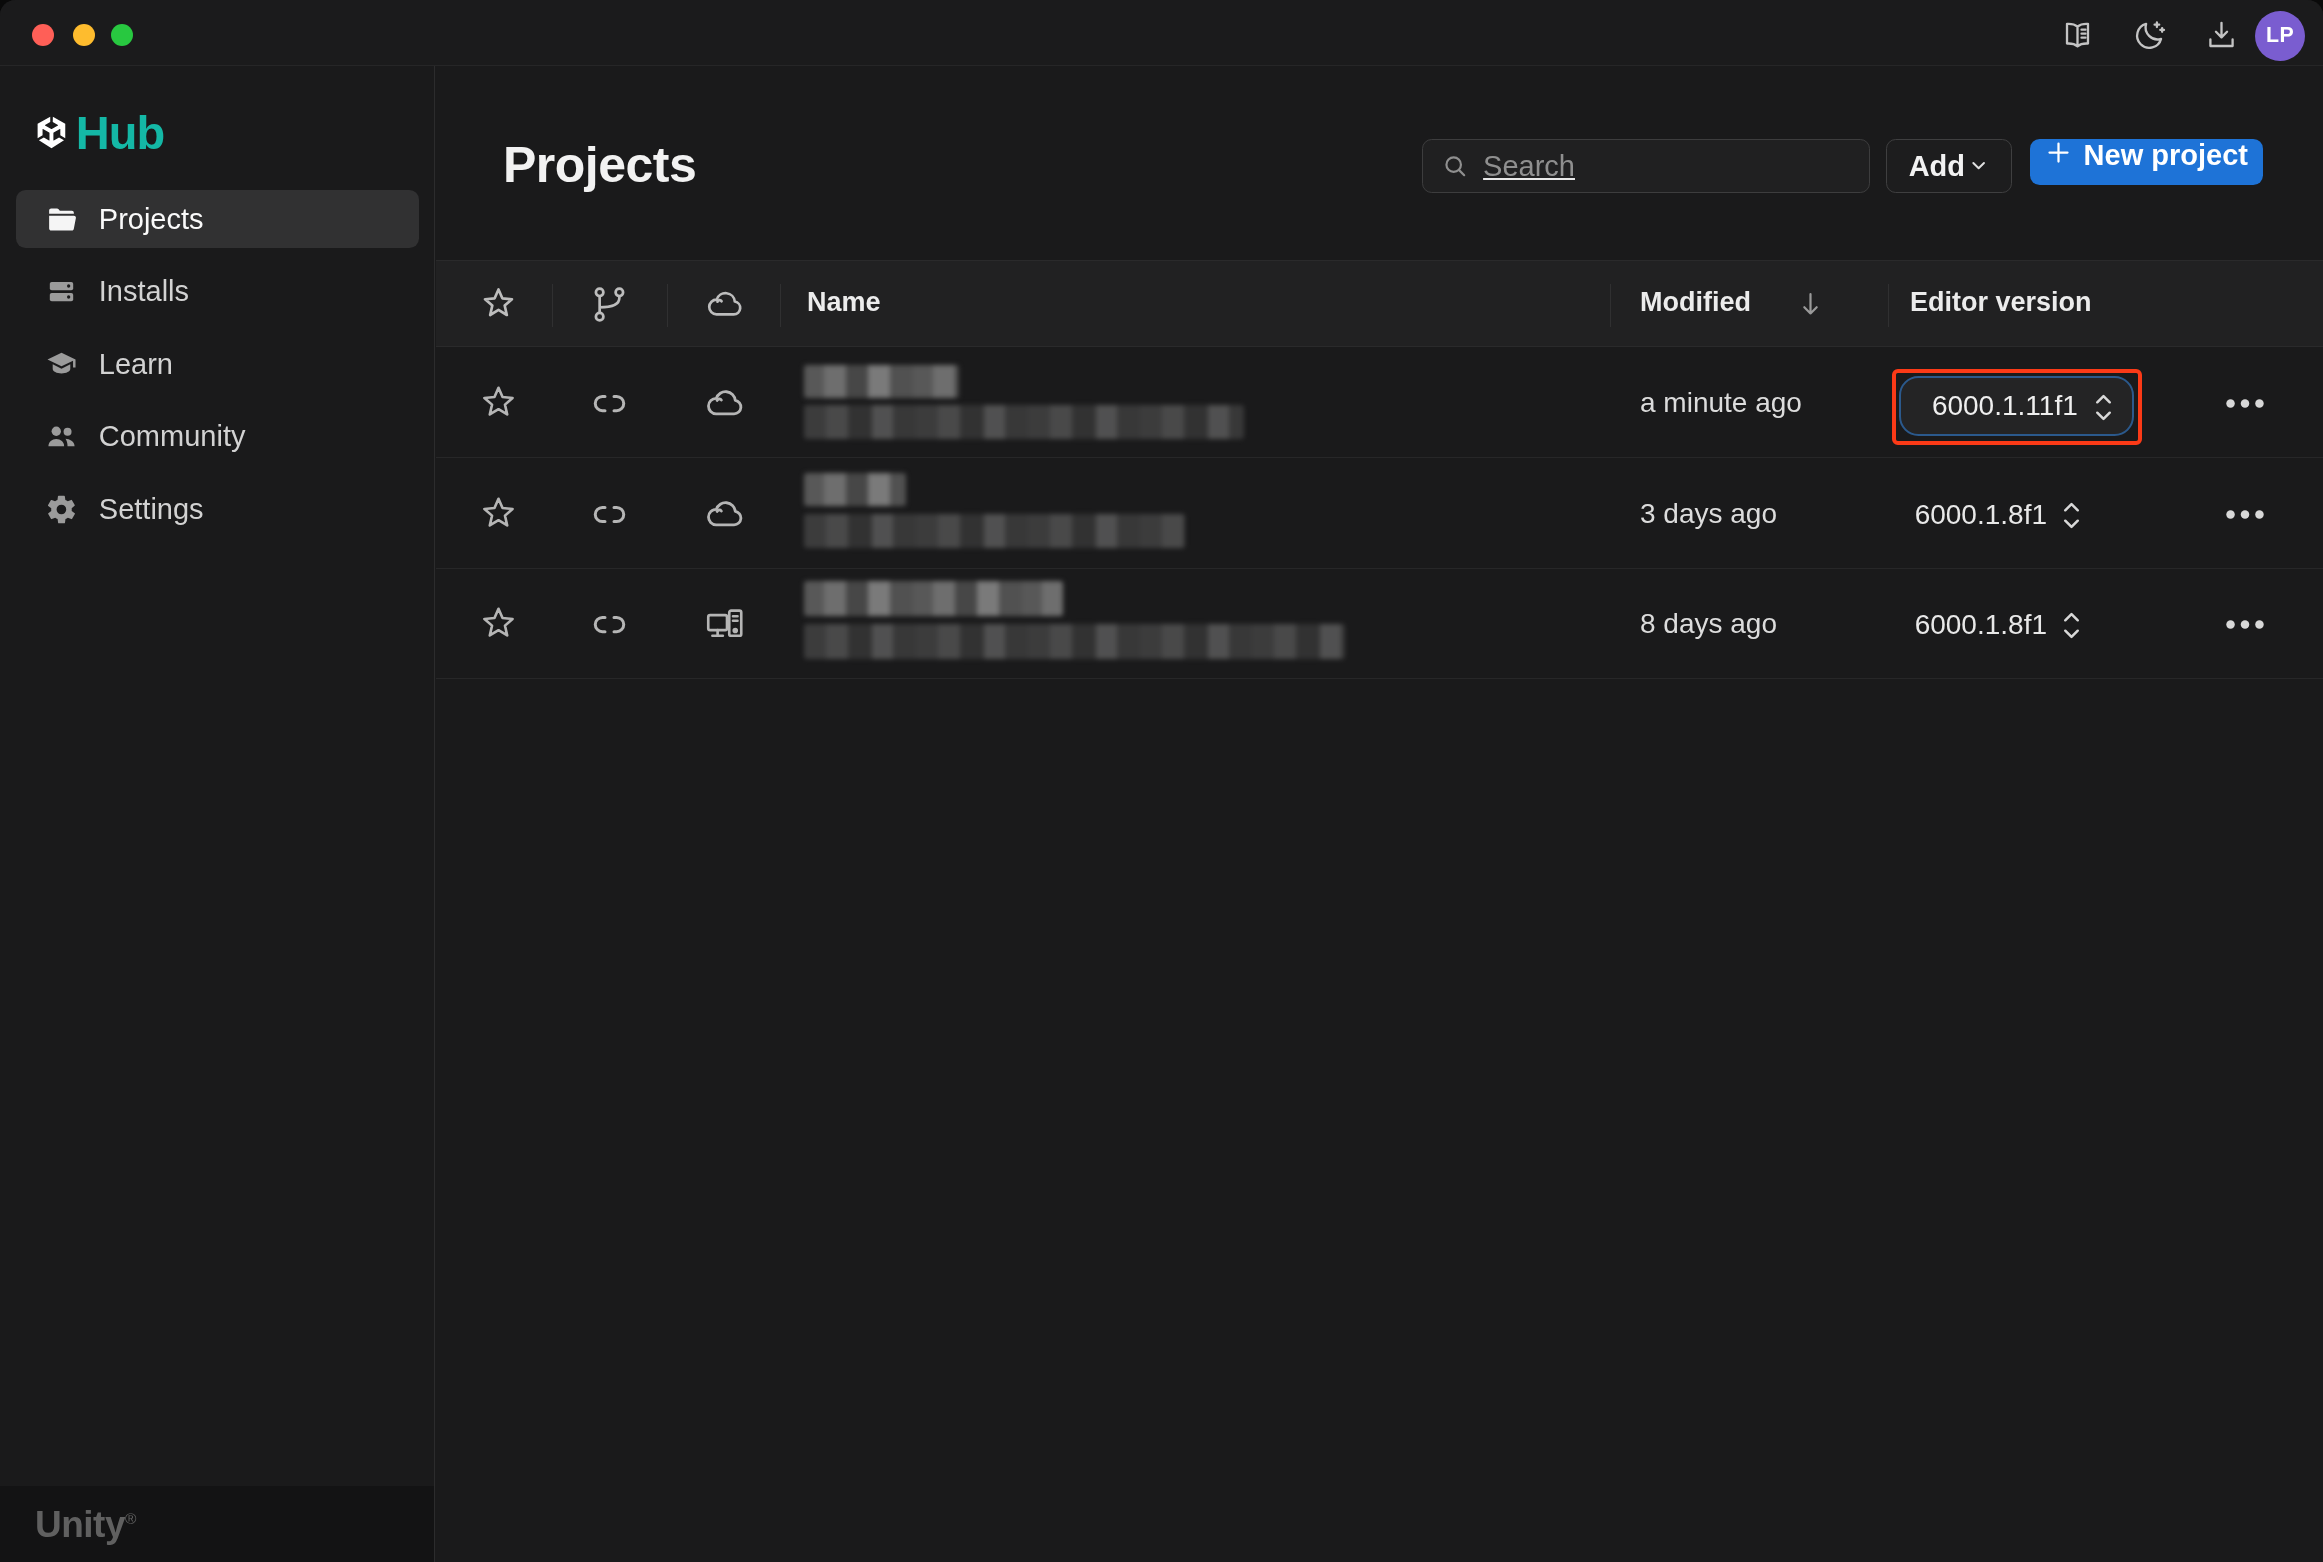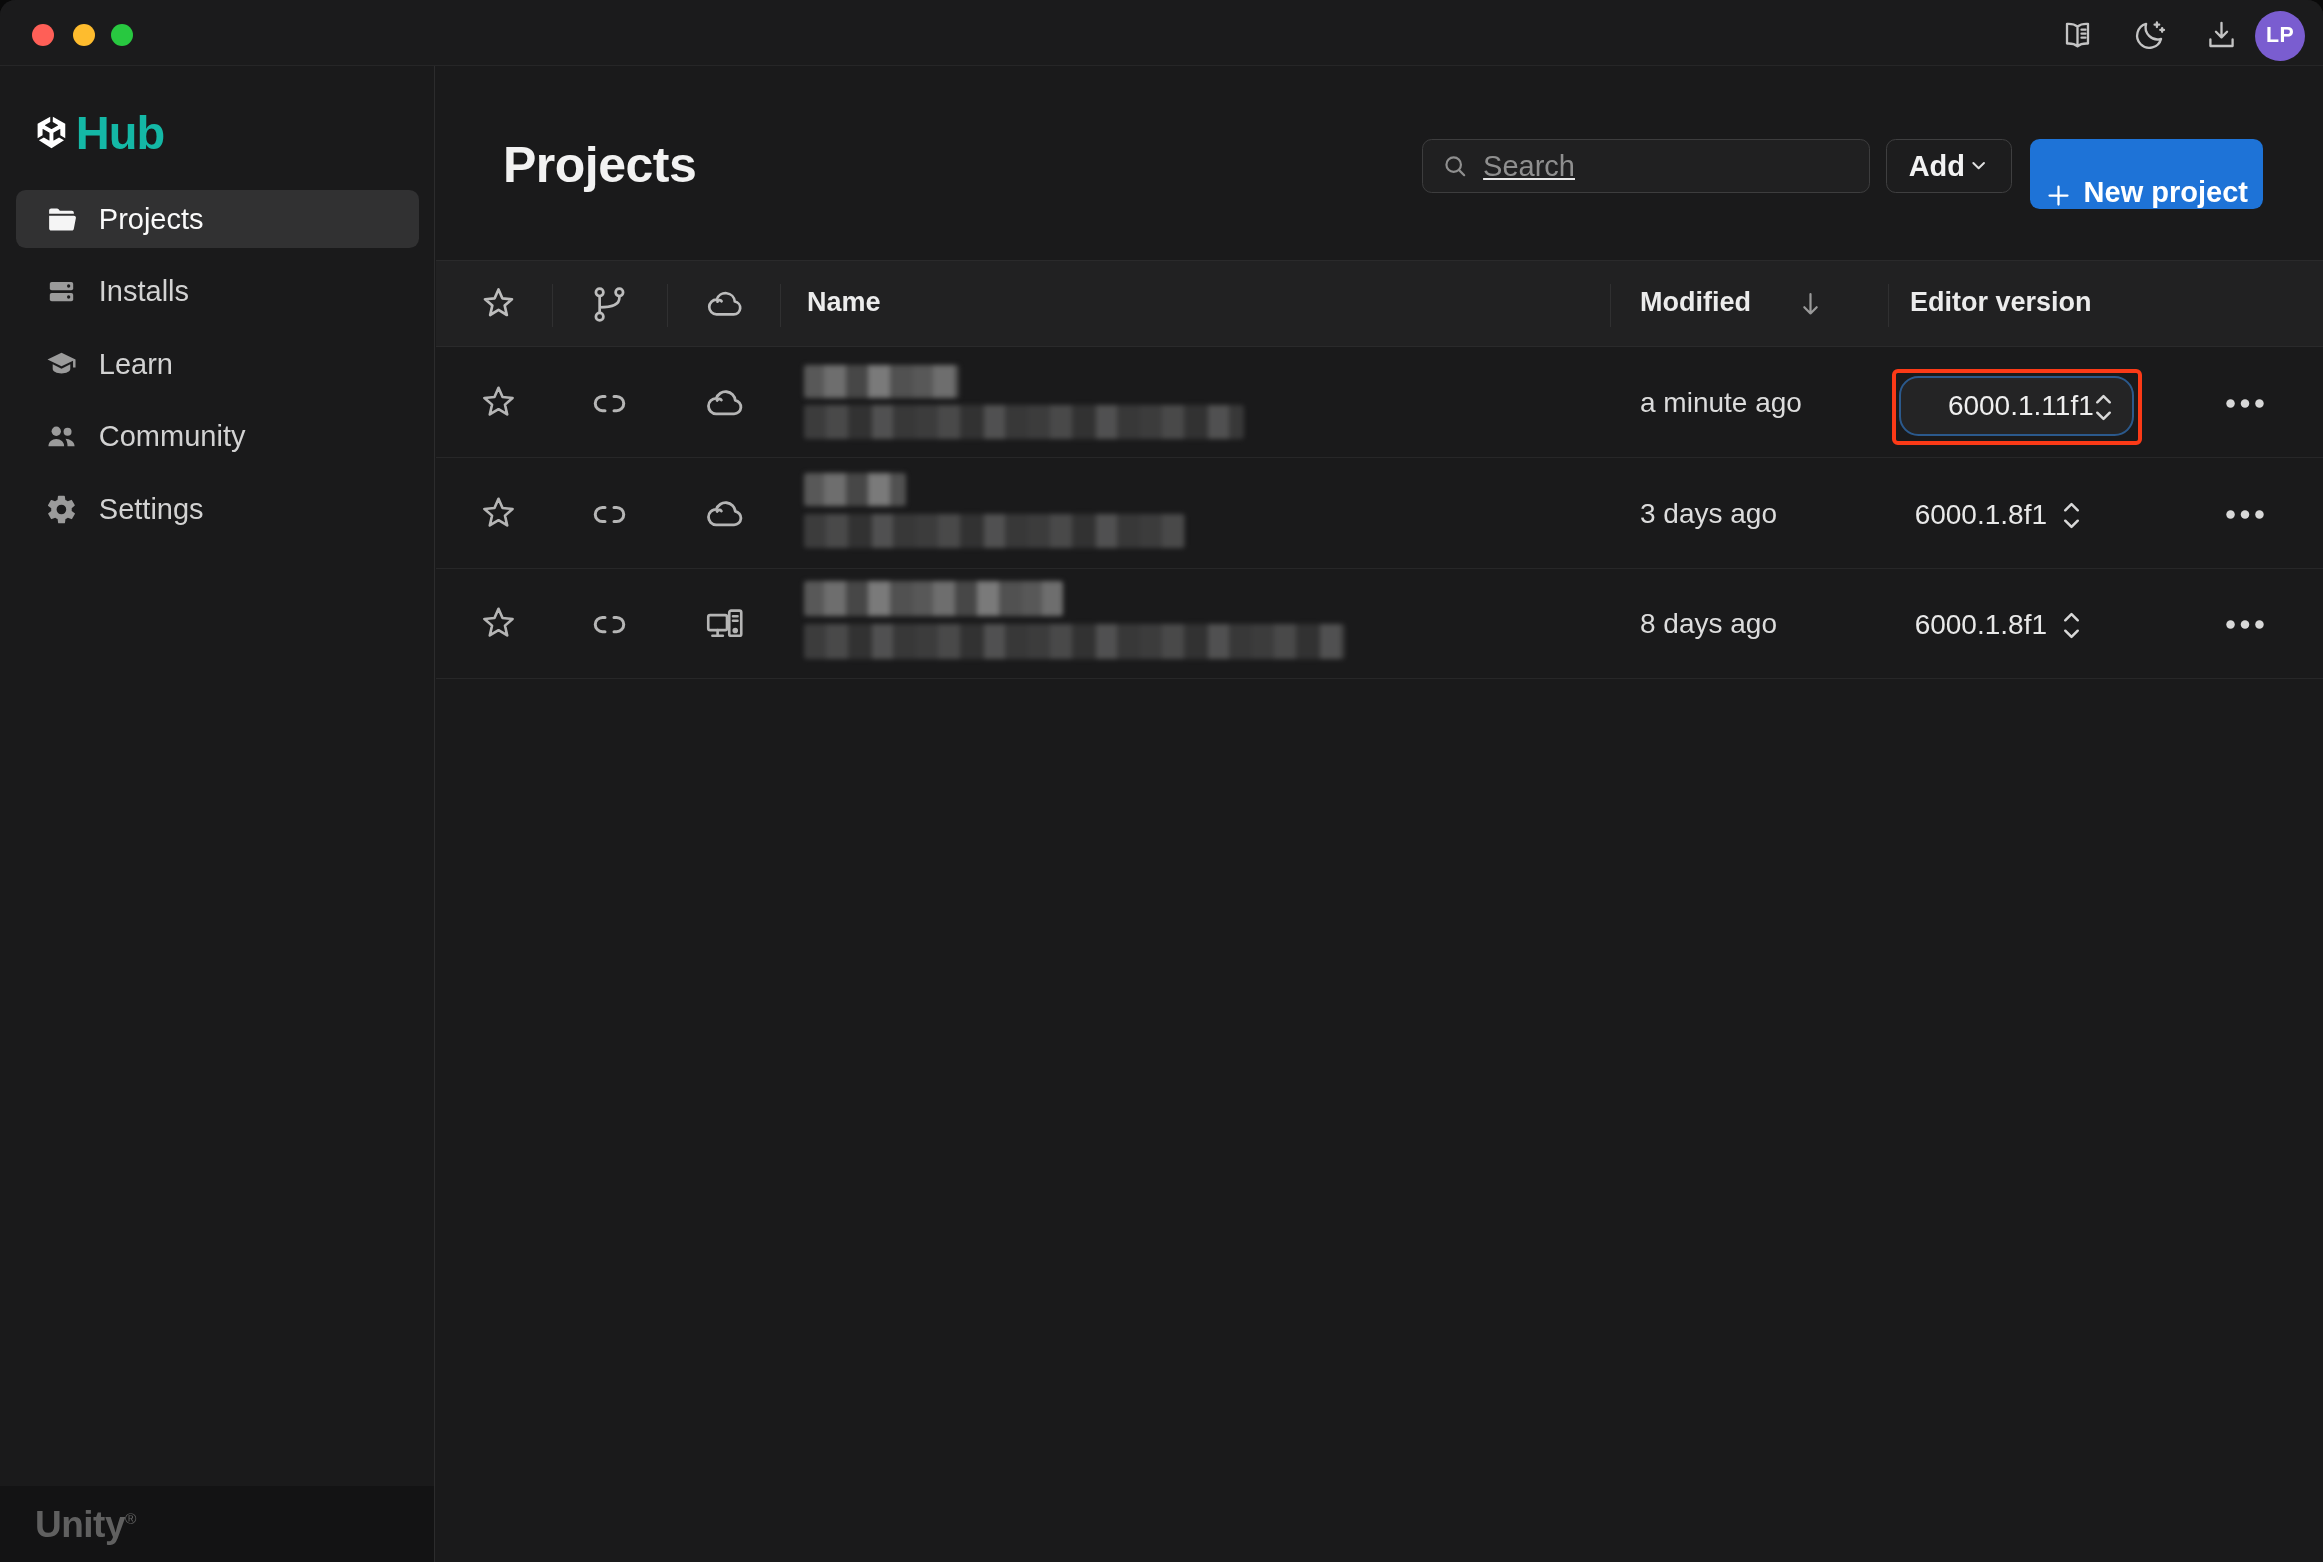--- a/index.html
+++ b/index.html
@@ -41,22 +41,22 @@
   .searchbox { position:absolute; left:986px; top:73px; width:448px; height:54px; background:#202021; border:1.9px solid #3d3d3e;
                border-radius:9.7px; display:flex; align-items:center; }
   .searchbox svg { width:29px; height:29px; margin-left:17.5px; color:#8f8f8f; flex:none; }
   .searchbox input { flex:1; margin-left:13.6px; background:transparent; border:none; outline:none;
                      font-size:29px; color:#e8e8e8; font-family:inherit;text-decoration:underline; }
   .searchbox input::placeholder { color:#8f8f8f; }
   .btn-add { position:absolute; left:1450px; top:73px; width:126px; height:54px; background:#1d1d1e; border:1.9px solid #3f3f40;
              border-radius:9.7px; display:flex; align-items:center; justify-content:center; gap:3px; cursor:pointer; }
   .btn-add .lbl { font-size:29px; font-weight:700; color:#f2f2f2; }
   .btn-add svg { width:21.3px; height:21.3px; color:#e0e0e0; }
-  .btn-new { position:absolute; left:1594px; top:73px; width:233px; height:70px; background:#1e73d7; border:none;
-             border-radius:9.7px; display:flex; align-items:flex-end; justify-content:center; gap:11.6px; cursor:pointer; }
+  .btn-new { position:absolute; left:1594px; top:73px; width:233px; height:46px; background:#1e73d7; border:none;
+             border-radius:9.7px; display:flex; align-items:flex-start; justify-content:center; gap:11.6px; cursor:pointer; }
   .btn-new svg { width:27px; height:27px; color:#fff; }
   .btn-new .lbl { font-size:29px; font-weight:700; color:#fff; }
 
   
   .thead { position:absolute; left:0; right:0; top:194px; height:87px; background:#212122; border-top:1px solid #2a2a2b; border-bottom:1px solid #2a2a2b; }
   .th-icon { position:absolute; top:22px; width:43px; height:43px; color:#bdbdbd; }
   .th-icon svg { width:100%; height:100%; }
   .th-label { position:absolute; top:26px; font-size:27px; font-weight:700; color:#ececec; }
   .th-sep { position:absolute; top:23px; height:43px; width:1px; background:#303031; }
   .sort-arrow { position:absolute; left:1358px; top:25px; width:33px; height:37px; color:#9a9a9a; }
@@ -74,21 +74,21 @@
       repeating-linear-gradient(0deg,rgba(0,0,0,.35) 0 13.6px,rgba(255,255,255,.08) 13.6px 29px); }
   .blurline.path { opacity:.72;
     background-image:
       repeating-linear-gradient(90deg,#4a4a4a 0 22px,#5c5c5c 22px 44px,#3c3c3c 44px 68px,#666 68px 89px,#444 89px 112px),
       repeating-linear-gradient(0deg,rgba(0,0,0,.35) 0 13.6px,rgba(255,255,255,.07) 13.6px 29px); }
 
   .modified { position:absolute; left:1204px; top:40px; font-size:28px; color:#dcdcdc; }
 
   .annotation-box { position:absolute; left:1456px; top:22px; width:250px; height:76px; border:4.9px solid #fb3a17; border-radius:5.8px; }
   .version-select { position:absolute; left:2.9px; top:2.9px; width:235px; height:60px; background:#242425;
-                    border:2.9px solid #2b598c; border-radius:19.4px; display:flex; align-items:center; cursor:pointer;padding-left:16px; }
+                    border:2.9px solid #2b598c; border-radius:19.4px; display:flex; align-items:center; cursor:pointer; }
   .version-select .vtext { margin-left:31px; font-size:28px; color:#efefef; }
   .stepper { width:25px; height:33px; color:#d8d8d8; }
   .version-select .stepper { position:absolute; right:15.5px; top:13.6px; }
   .stepper svg { width:100%; height:100%; }
 
   .version-plain { position:absolute; left:1465px; top:35px; width:184px; height:43px; display:flex; align-items:center; cursor:pointer; }
   .version-plain .vtext { width:146px; text-align:right; font-size:28px; color:#e8e8e8; }
   .version-plain .stepper { margin-left:11.6px; margin-top:1.9px; }
 
   .more-btn { position:absolute; left:1782px; top:39px; width:54px; height:35px; color:#d8d8d8; cursor:pointer; }

